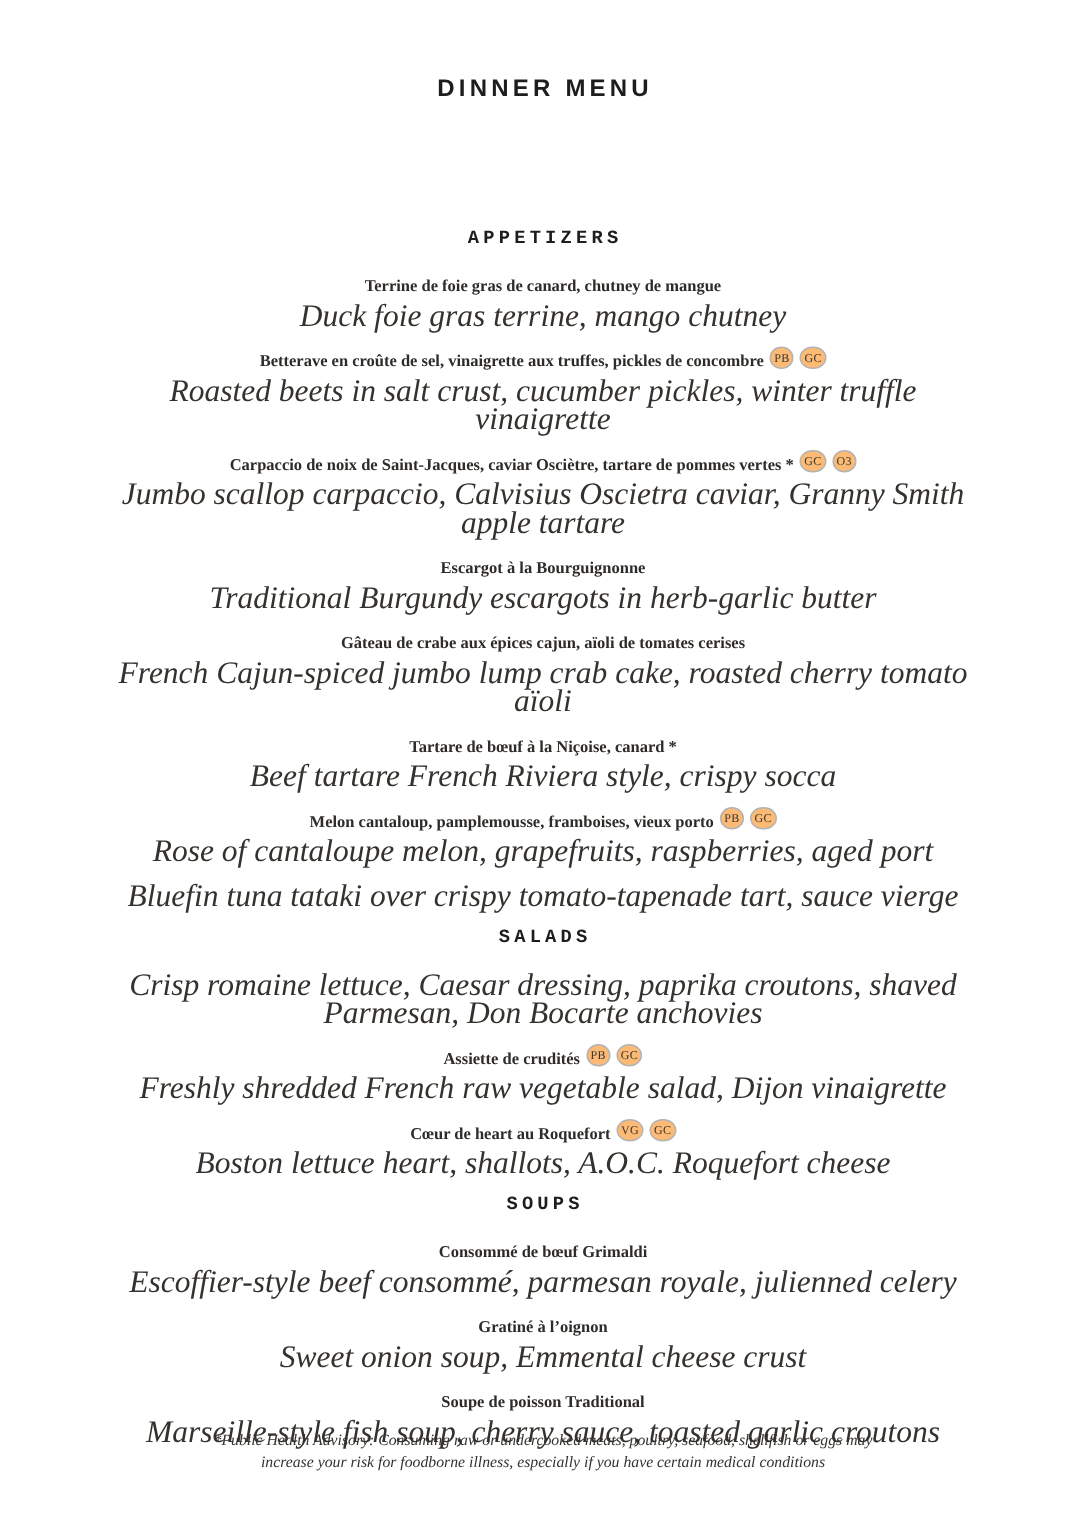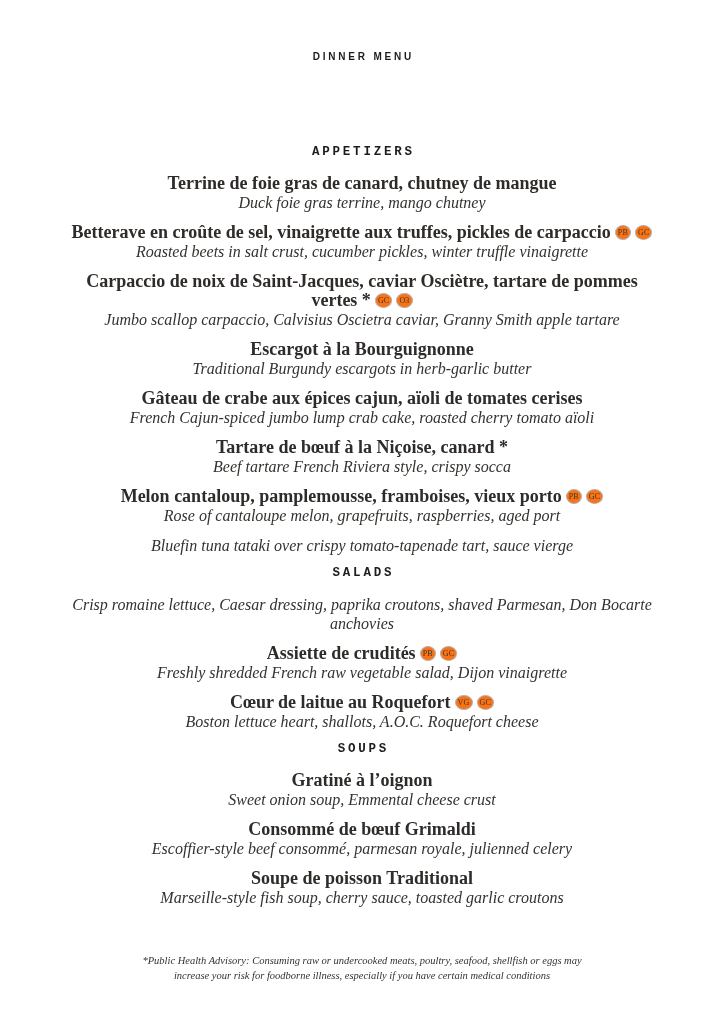--- a/index.html
+++ b/index.html
@@ -11,21 +11,21 @@
     overflow: hidden;
     font-family: "Liberation Serif", serif;
     color: #2e2b28;
   }
   .page-title {
     margin: 0;
     padding-top: 51px;
     text-align: center;
     font-family: "Liberation Sans", sans-serif;
     font-weight: 700;
-    font-size: 10px;
+    font-size: 16px;
     letter-spacing: 2.8px;
     padding-left: 2.8px; 
     color: #1d1d1b;
   }
   .sections {
     margin-top: 83px;
   }
   .menu-section { text-align: center; }
   .menu-section + .menu-section { }
   .section-title {
@@ -37,27 +37,27 @@
     padding-left: 2.8px;
     color: #1d1d1b;
   }
   .menu-item {
     max-width: 600px;
     margin: 0 auto 11px auto;
     text-align: center;
   }
   .item-name {
     font-weight: 700;
-    font-size: 18px;
+    font-size: 11px;
     line-height: 19px;
     color: #2e2b28;
   }
   .item-desc {
     font-style: italic;
-    font-size: 16px;
+    font-size: 21px;
     line-height: 19px;
     color: #35322e;
     max-width: 580px;
     margin: 0 auto;
   }
   .badge {
     display: inline-block;
     box-sizing: border-box;
     min-width: 15px;
     height: 15px;
@@ -67,21 +67,21 @@
     border-radius: 50%;
     font-family: "Liberation Serif", serif;
     font-style: normal;
     font-weight: 400;
     font-size: 8px;
     line-height: 13px;
     letter-spacing: 0.2px;
     text-align: left;
     color: #3a3733;
     vertical-align: 3px;
-    background: #f97316;
+    background: #fdba74;
   }
   .advisory {
     position: absolute;
     left: 0;
     right: 0;
     bottom: 41px;
     margin: 0 auto;
     max-width: 475px;
     text-align: center;
     font-style: italic;
@@ -98,21 +98,21 @@
   <main class="sections" id="sections">
   <section class="menu-section">
     <h2 class="section-title">APPETIZERS</h2>
     <div class="items">
   <div class="menu-item">
     <div class="item-name-row"><span class="item-name">Terrine de foie gras de canard, chutney de mangue</span><span class="badges"></span></div>
     <div class="item-desc">Duck foie gras terrine, mango chutney</div>
   </div>
 
   <div class="menu-item">
-    <div class="item-name-row"><span class="item-name">Betterave en croûte de sel, vinaigrette aux truffes, pickles de carpaccio</span><span class="badges"><span class="badge">PB</span><span class="badge">GC</span></span></div>
+    <div class="item-name-row"><span class="item-name">Betterave en croûte de sel, vinaigrette aux truffes, pickles de concombre</span><span class="badges"><span class="badge">PB</span><span class="badge">GC</span></span></div>
     <div class="item-desc">Roasted beets in salt crust, cucumber pickles, winter truffle vinaigrette</div>
   </div>
 
   <div class="menu-item">
     <div class="item-name-row"><span class="item-name">Carpaccio de noix de Saint-Jacques, caviar Osciètre, tartare de pommes vertes *</span><span class="badges"><span class="badge">GC</span><span class="badge">O3</span></span></div>
     <div class="item-desc">Jumbo scallop carpaccio, Calvisius Oscietra caviar, Granny Smith apple tartare</div>
   </div>
 
   <div class="menu-item">
     <div class="item-name-row"><span class="item-name">Escargot à la Bourguignonne</span><span class="badges"></span></div>
@@ -146,37 +146,37 @@
   <div class="menu-item">
     <div class="item-desc">Crisp romaine lettuce, Caesar dressing, paprika croutons, shaved Parmesan, Don Bocarte anchovies</div>
   </div>
 
   <div class="menu-item">
     <div class="item-name-row"><span class="item-name">Assiette de crudités</span><span class="badges"><span class="badge">PB</span><span class="badge">GC</span></span></div>
     <div class="item-desc">Freshly shredded French raw vegetable salad, Dijon vinaigrette</div>
   </div>
 
   <div class="menu-item">
-    <div class="item-name-row"><span class="item-name">Cœur de laitue au Roquefort</span><span class="badges"><span class="badge">VG</span><span class="badge">GC</span></span></div>
+    <div class="item-name-row"><span class="item-name">Cœur de heart au Roquefort</span><span class="badges"><span class="badge">VG</span><span class="badge">GC</span></span></div>
     <div class="item-desc">Boston lettuce heart, shallots, A.O.C. Roquefort cheese</div>
   </div>
 </div>
   </section>
 
   <section class="menu-section">
     <h2 class="section-title">SOUPS</h2>
     <div class="items">
   <div class="menu-item">
-    <div class="item-name-row"><span class="item-name">Gratiné à l’oignon</span><span class="badges"></span></div>
-    <div class="item-desc">Sweet onion soup, Emmental cheese crust</div>
+    <div class="item-name-row"><span class="item-name">Consommé de bœuf Grimaldi</span><span class="badges"></span></div>
+    <div class="item-desc">Escoffier-style beef consommé, parmesan royale, julienned celery</div>
   </div>
 
   <div class="menu-item">
-    <div class="item-name-row"><span class="item-name">Consommé de bœuf Grimaldi</span><span class="badges"></span></div>
-    <div class="item-desc">Escoffier-style beef consommé, parmesan royale, julienned celery</div>
+    <div class="item-name-row"><span class="item-name">Gratiné à l’oignon</span><span class="badges"></span></div>
+    <div class="item-desc">Sweet onion soup, Emmental cheese crust</div>
   </div>
 
   <div class="menu-item">
     <div class="item-name-row"><span class="item-name">Soupe de poisson Traditional</span><span class="badges"></span></div>
     <div class="item-desc">Marseille-style fish soup, cherry sauce, toasted garlic croutons</div>
   </div>
 </div>
   </section>
 </main>
   <footer class="advisory">*Public Health Advisory: Consuming raw or undercooked meats, poultry, seafood, shellfish or eggs may increase your risk for foodborne illness, especially if you have certain medical conditions</footer>

